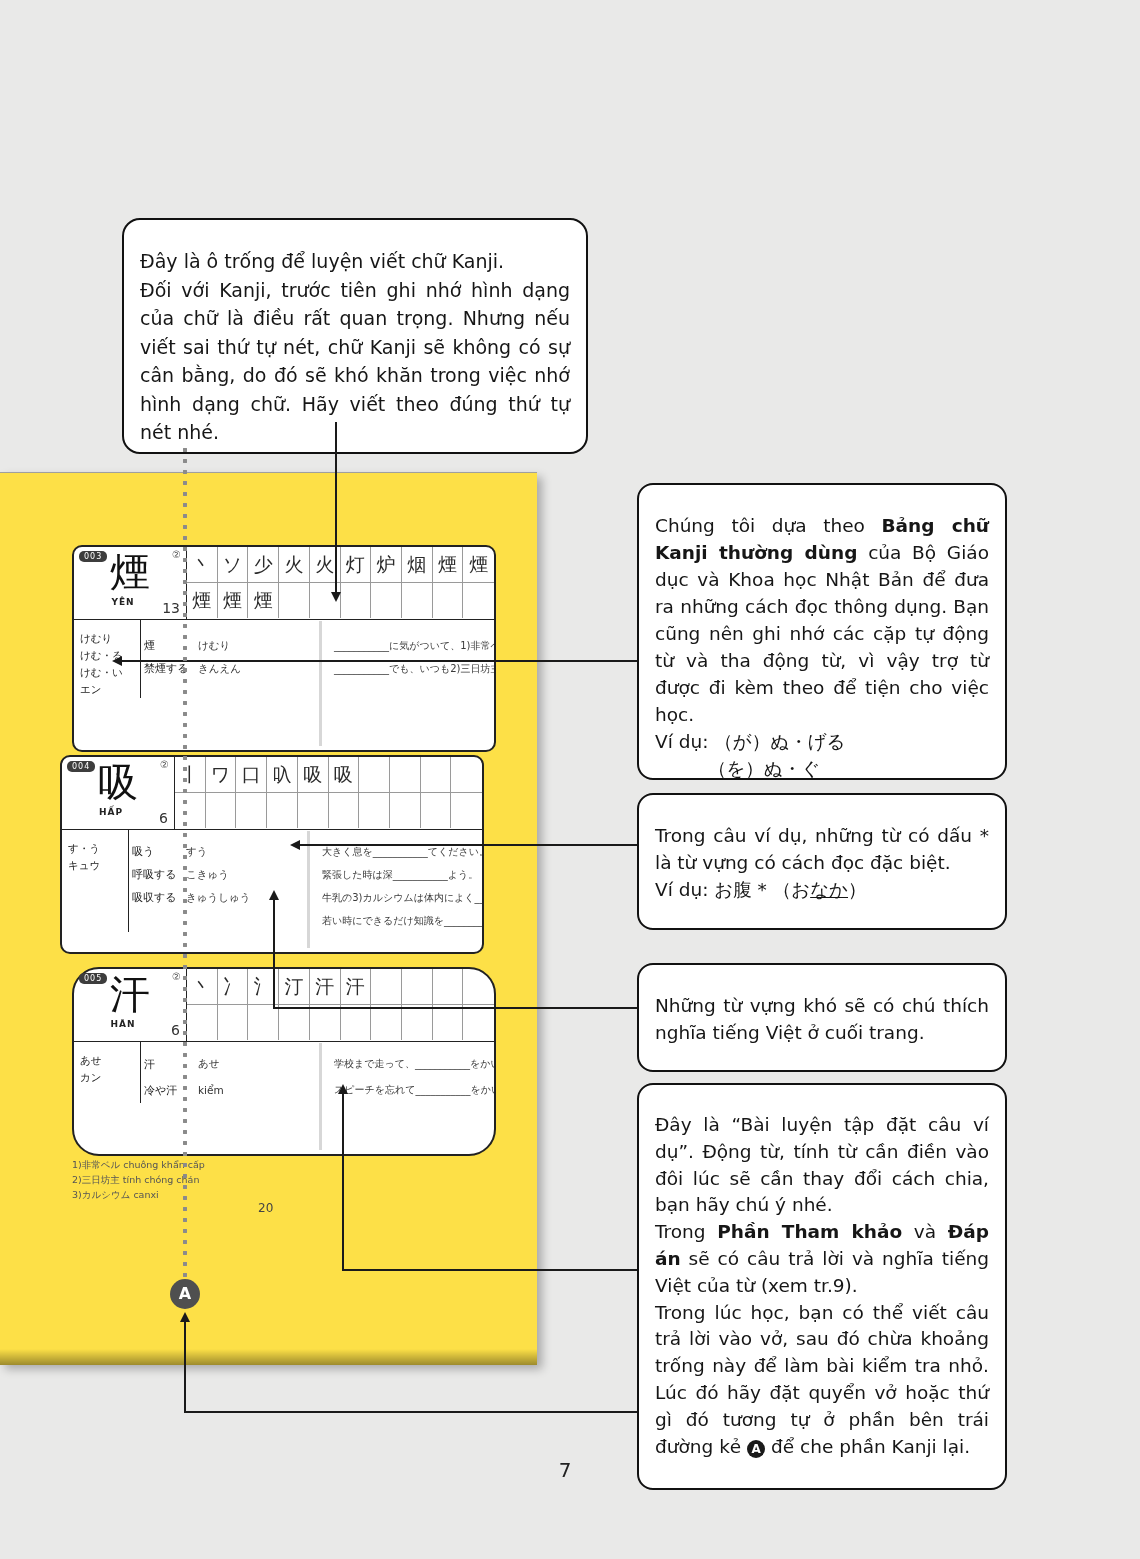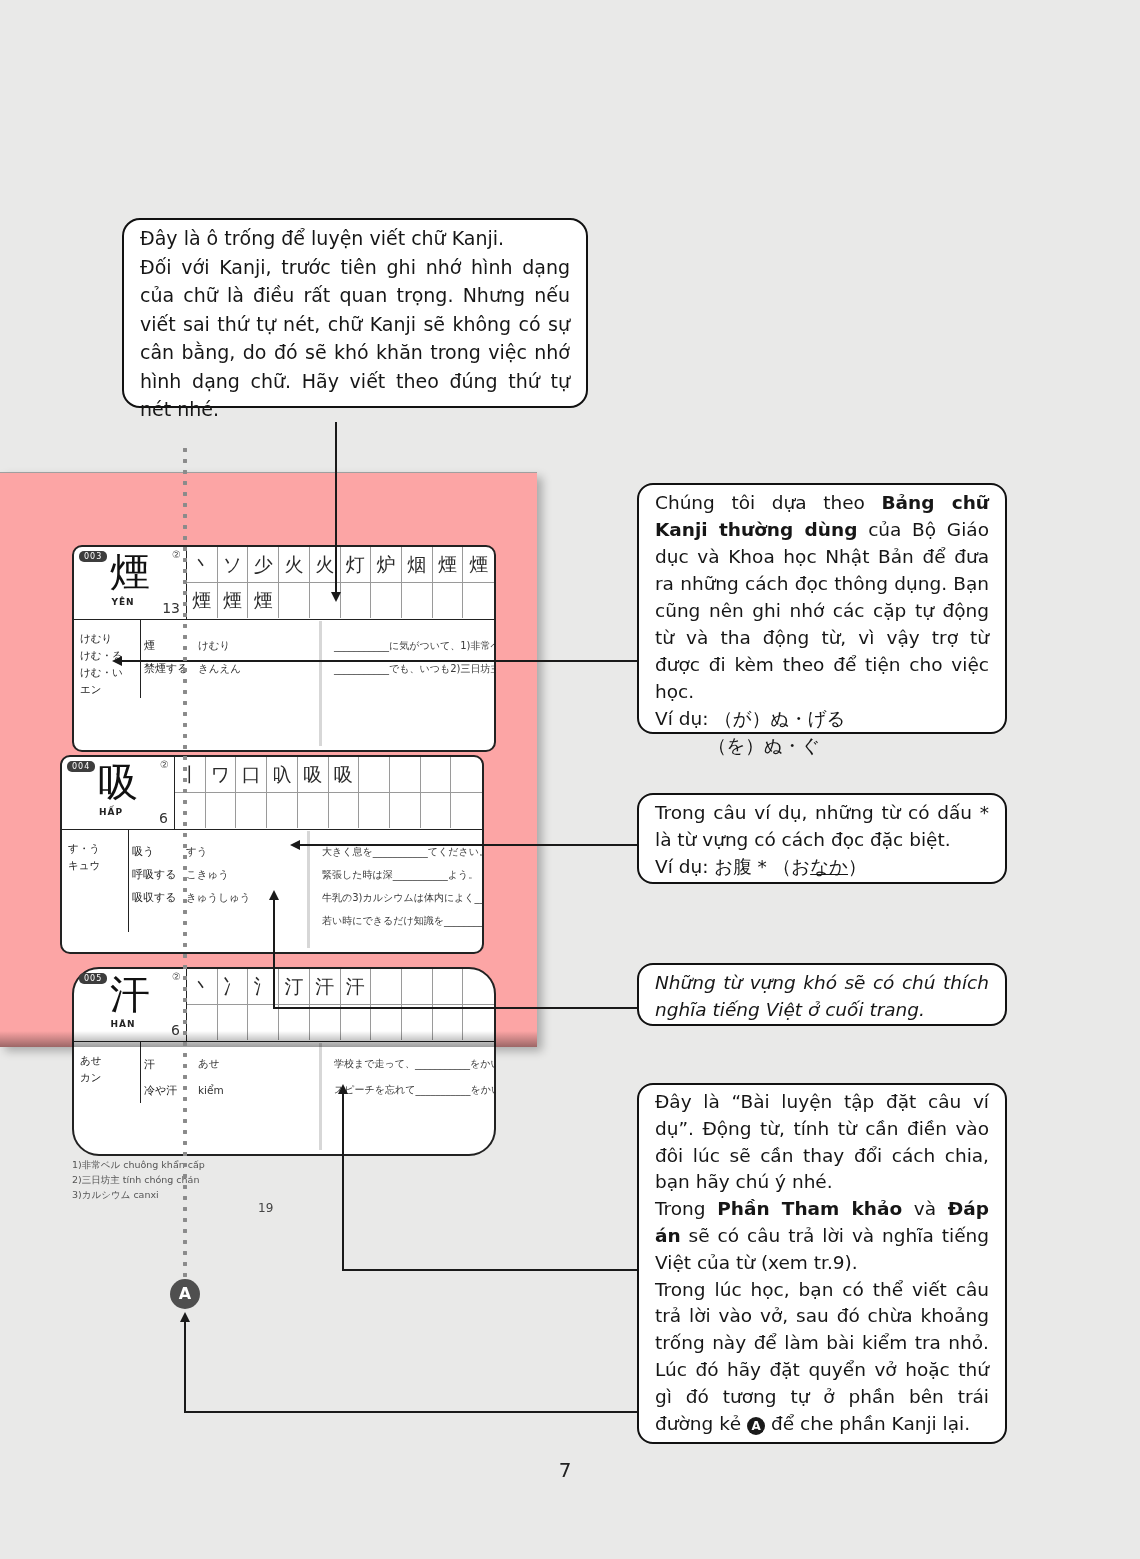--- a/index.html
+++ b/index.html
@@ -1,20 +1,20 @@
 <!DOCTYPE html>
 <html><head>
 <meta charset="utf-8">
 <style>
   html,body{margin:0;padding:0;}
   .canvas{position:relative;width:1140px;height:1559px;background:#e9e9e8;overflow:hidden;
           font-family:"DejaVu Sans","Liberation Sans",sans-serif;color:#1b1b1b;}
 
   
-  .page{position:absolute;left:0;top:473px;width:537px;height:574px;background:#fca5a5;
+  .page{position:absolute;left:0;top:473px;width:537px;height:892px;background:#fde047;
         box-shadow:0 -1px 0 #9f9f9f, 5px 4px 9px rgba(0,0,0,.28);}
   .page::after{content:"";position:absolute;left:0;right:0;bottom:0;height:16px;
         background:linear-gradient(to bottom, rgba(0,0,0,0), rgba(0,0,0,.38));}
 
   .kblock{position:absolute;width:420px;background:#fff;border:2px solid #222;border-radius:10px;}
   .ktop{display:flex;height:72px;border-bottom:1.5px solid #222;}
   .kcell{position:relative;width:112px;border-right:1.5px solid #222;flex:0 0 auto;}
   .kbadge{position:absolute;left:5px;top:4px;background:#3d3d3d;color:#fff;font-size:8px;
           padding:1px 5px;border-radius:5px;letter-spacing:1px;}
   .kmark{position:absolute;right:5px;top:2px;font-size:10px;color:#555;}
@@ -43,26 +43,26 @@
   
   .dotline{position:absolute;left:182px;top:445px;width:6px;height:838px;z-index:30;
            background-image:radial-gradient(circle at 3px 5px,#8b8b8b 2.1px,rgba(0,0,0,0) 2.5px);
            background-size:6px 11px;}
   .amarker{position:absolute;left:170px;top:1279px;width:30px;height:30px;border-radius:50%;
            background:#4f4f4f;color:#fff;font-size:16px;font-weight:bold;text-align:center;
            line-height:30px;z-index:31;}
 
   
   .note-box{position:absolute;background:#fff;border:2.5px solid #111;border-radius:16px;
-            padding:4px 16px;text-align:justify;font-size:18.5px;line-height:27px;color:#161616;z-index:20;}
+            padding:27px 16px;text-align:justify;font-size:18.5px;line-height:27px;color:#161616;z-index:20;}
   .note-box .para{margin:0;}
   .top-note{left:122px;top:218px;width:430px;height:178px;font-size:19px;line-height:28.5px;border-radius:18px;}
   .note-a{left:637px;top:483px;width:334px;height:239px;}
   .note-b{left:637px;top:793px;width:334px;height:79px;}
-  .note-c{left:637px;top:963px;width:334px;height:51px;font-style:italic;}
+  .note-c{left:637px;top:963px;width:334px;height:51px;}
   .note-d{left:637px;top:1083px;width:334px;height:349px;line-height:26.8px;}
   .inline-a{display:inline-block;background:#1a1a1a;color:#fff;border-radius:50%;width:18px;height:18px;
             line-height:18px;text-align:center;font-size:12px;font-weight:bold;text-indent:0;}
 
   
   .hline{position:absolute;height:2px;background:#1a1a1a;z-index:25;}
   .vline{position:absolute;width:2px;background:#1a1a1a;z-index:25;}
   .arr{position:absolute;width:0;height:0;z-index:26;}
   .arr-left{border-top:5px solid transparent;border-bottom:5px solid transparent;border-right:10px solid #1a1a1a;}
   .arr-up{border-left:5px solid transparent;border-right:5px solid transparent;border-bottom:10px solid #1a1a1a;}
@@ -263,21 +263,21 @@
         </div>
       </div>
       <div class="vdivider"></div>
     </div>
 
     <div class="footnotes">
       <div>1)非常ベル chuông khẩn cấp</div>
       <div>2)三日坊主 tính chóng chán</div>
       <div>3)カルシウム canxi</div>
     </div>
-    <div class="pnum19">19</div>
+    <div class="pnum19">20</div>
   </div>
 
   <div class="dotline"></div>
   <div class="amarker">A</div>
 
   <div class="note-box note-a">
       <div class="para"><span>Chúng tôi dựa theo </span><span style="font-weight: bold;">Bảng chữ Kanji thường dùng</span><span> của Bộ Giáo dục và Khoa học Nhật Bản để đưa ra những cách đọc thông dụng. Bạn cũng nên ghi nhớ các cặp tự động từ và tha động từ, vì vậy trợ từ được đi kèm theo để tiện cho việc học.</span></div>
       <div class="para"><span>Ví dụ: （が）ぬ・げる</span></div>
       <div class="para"><span>&nbsp;&nbsp;&nbsp;&nbsp;&nbsp;&nbsp;&nbsp;&nbsp;&nbsp;（を）ぬ・ぐ</span></div>
     </div>

